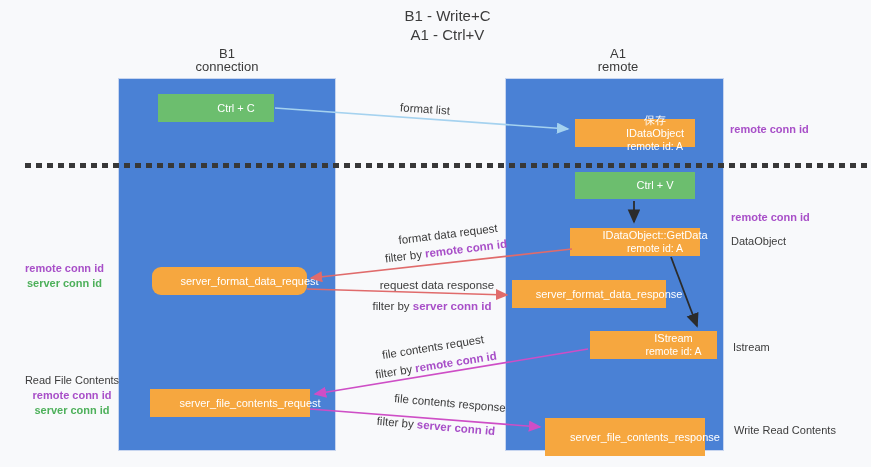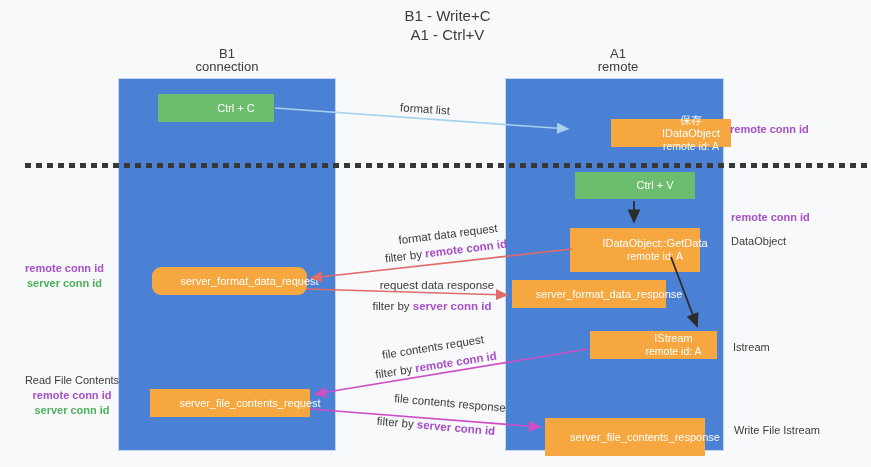--- a/index.html
+++ b/index.html
@@ -63,30 +63,30 @@
 
 <div class="abs column" style="left:119px; width:216px;"></div>
 <div class="abs column" style="left:506px; width:217px;"></div>
 
 <div class="abs dashed-line"></div>
 
 <div class="abs node green" style="left:158px; top:94px; width:116px; height:28px;">
   <span class="l1">Ctrl + C</span>
 </div>
 
-<div class="abs node orange" style="left:575px; top:119px; width:120px; height:28px;margin-left:36px;">
+<div class="abs node orange" style="left:575px; top:119px; width:120px; height:28px;">
   <span class="l1">保存IDataObject</span>
   <span class="l2">remote id: A</span>
 </div>
 
 <div class="abs node green" style="left:575px; top:172px; width:120px; height:27px;">
   <span class="l1">Ctrl + V</span>
 </div>
 
-<div class="abs node orange" style="left:570px; top:228px; width:130px; height:44px;">
+<div class="abs node orange" style="left:570px; top:228px; width:130px; height:28px;">
   <span class="l1">IDataObject::GetData</span>
   <span class="l2">remote id: A</span>
 </div>
 
 <div class="abs node orange" style="left:152px; top:267px; width:155px; height:28px;border-radius:9px;">
   <span class="l1">server_format_data_request</span>
 </div>
 
 <div class="abs node orange" style="left:512px; top:280px; width:154px; height:28px;">
   <span class="l1">server_format_data_response</span>
@@ -148,21 +148,21 @@
 
 <div class="abs msg ctr" style="left:450px; top:403px; transform:translate(-50%,-50%) rotate(5deg);">file contents response</div>
 <div class="abs msg ctr" style="left:436px; top:426px; transform:translate(-50%,-50%) rotate(5deg);">
   <span>filter by </span><span class="hl-purple">server conn id</span>
 </div>
 
 <div class="abs side-label purple" style="left:730px; top:123px;">remote conn id</div>
 <div class="abs side-label purple" style="left:731px; top:211px;">remote conn id</div>
 <div class="abs side-label" style="left:731px; top:235px;">DataObject</div>
 <div class="abs side-label" style="left:733px; top:341px;">Istream</div>
-<div class="abs side-label" style="left:734px; top:424px;">Write File Istream</div>
+<div class="abs side-label" style="left:734px; top:424px;">Write Read Contents</div>
 
 <div class="abs left-block" style="left:0px; top:261px; width:129px;">
   <div class="hl-purple">remote conn id</div>
   <div class="hl-green">server conn id</div>
 </div>
 <div class="abs left-block" style="left:8px; top:373px; width:128px;">
   <div>Read File Contents</div>
   <div class="hl-purple">remote conn id</div>
   <div class="hl-green">server conn id</div>
 </div>

